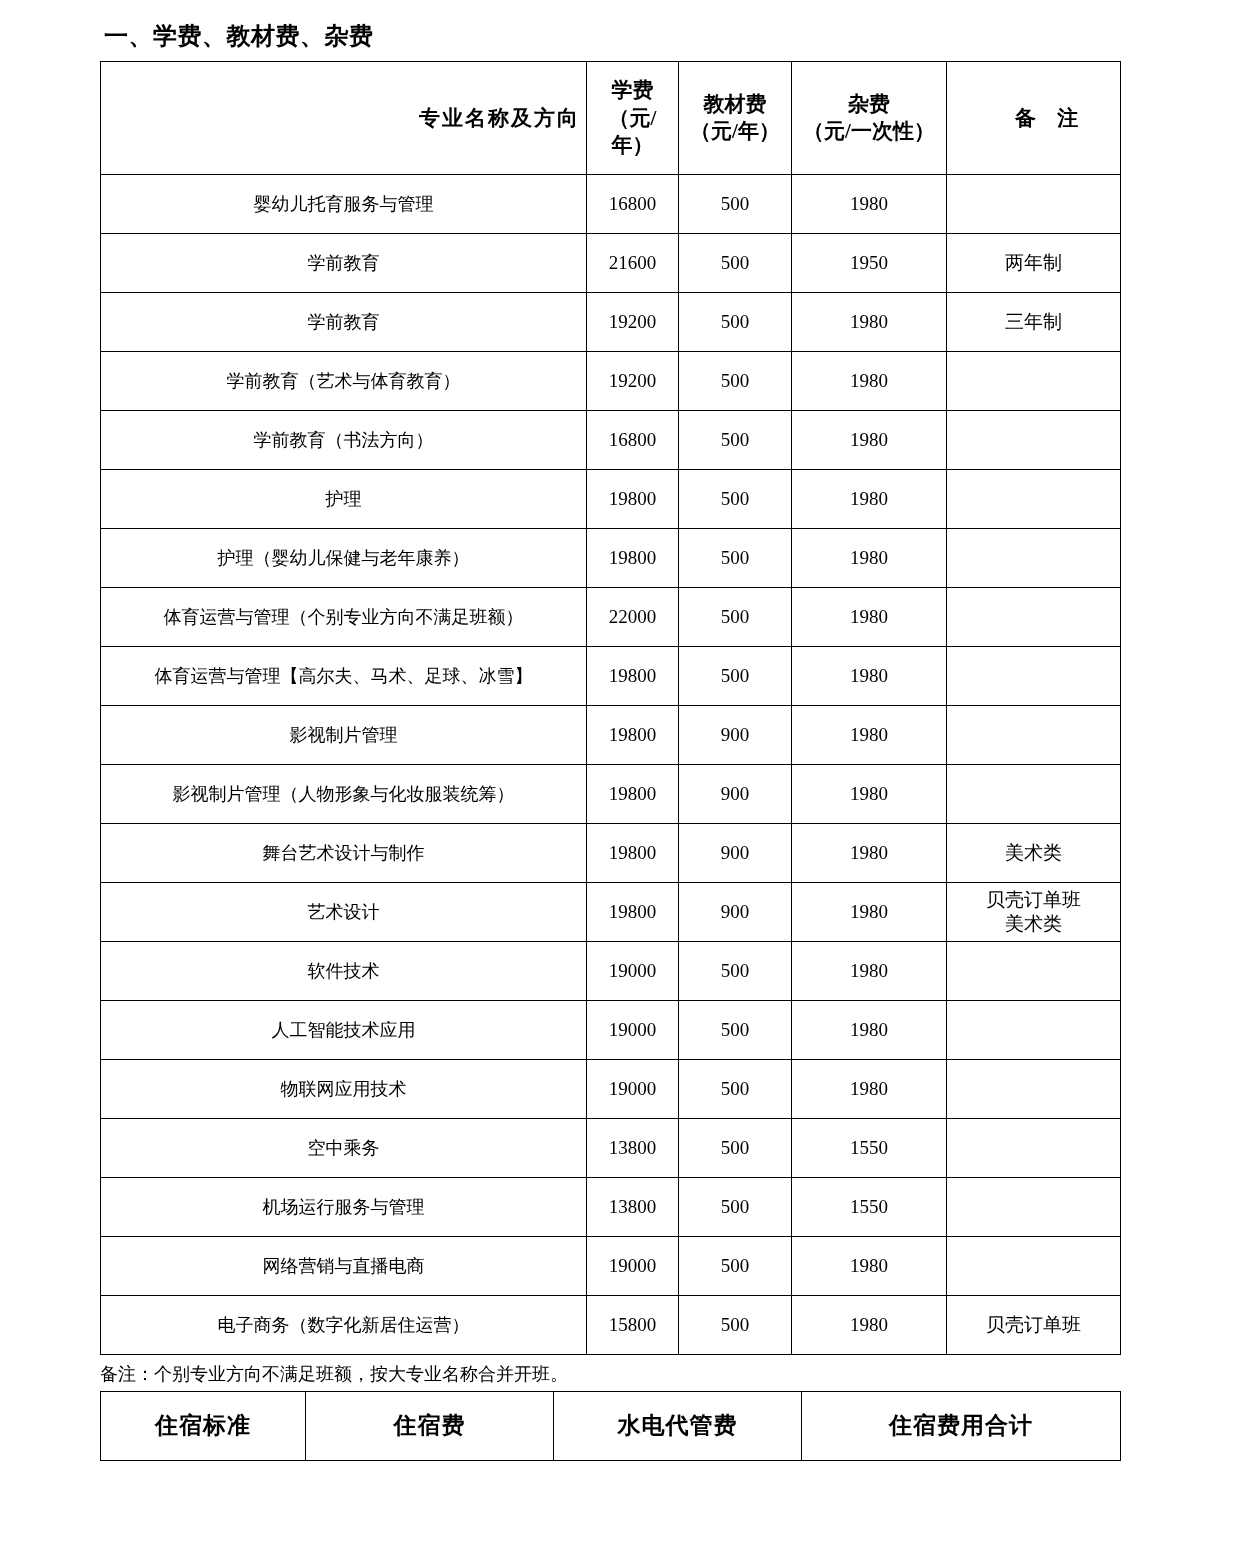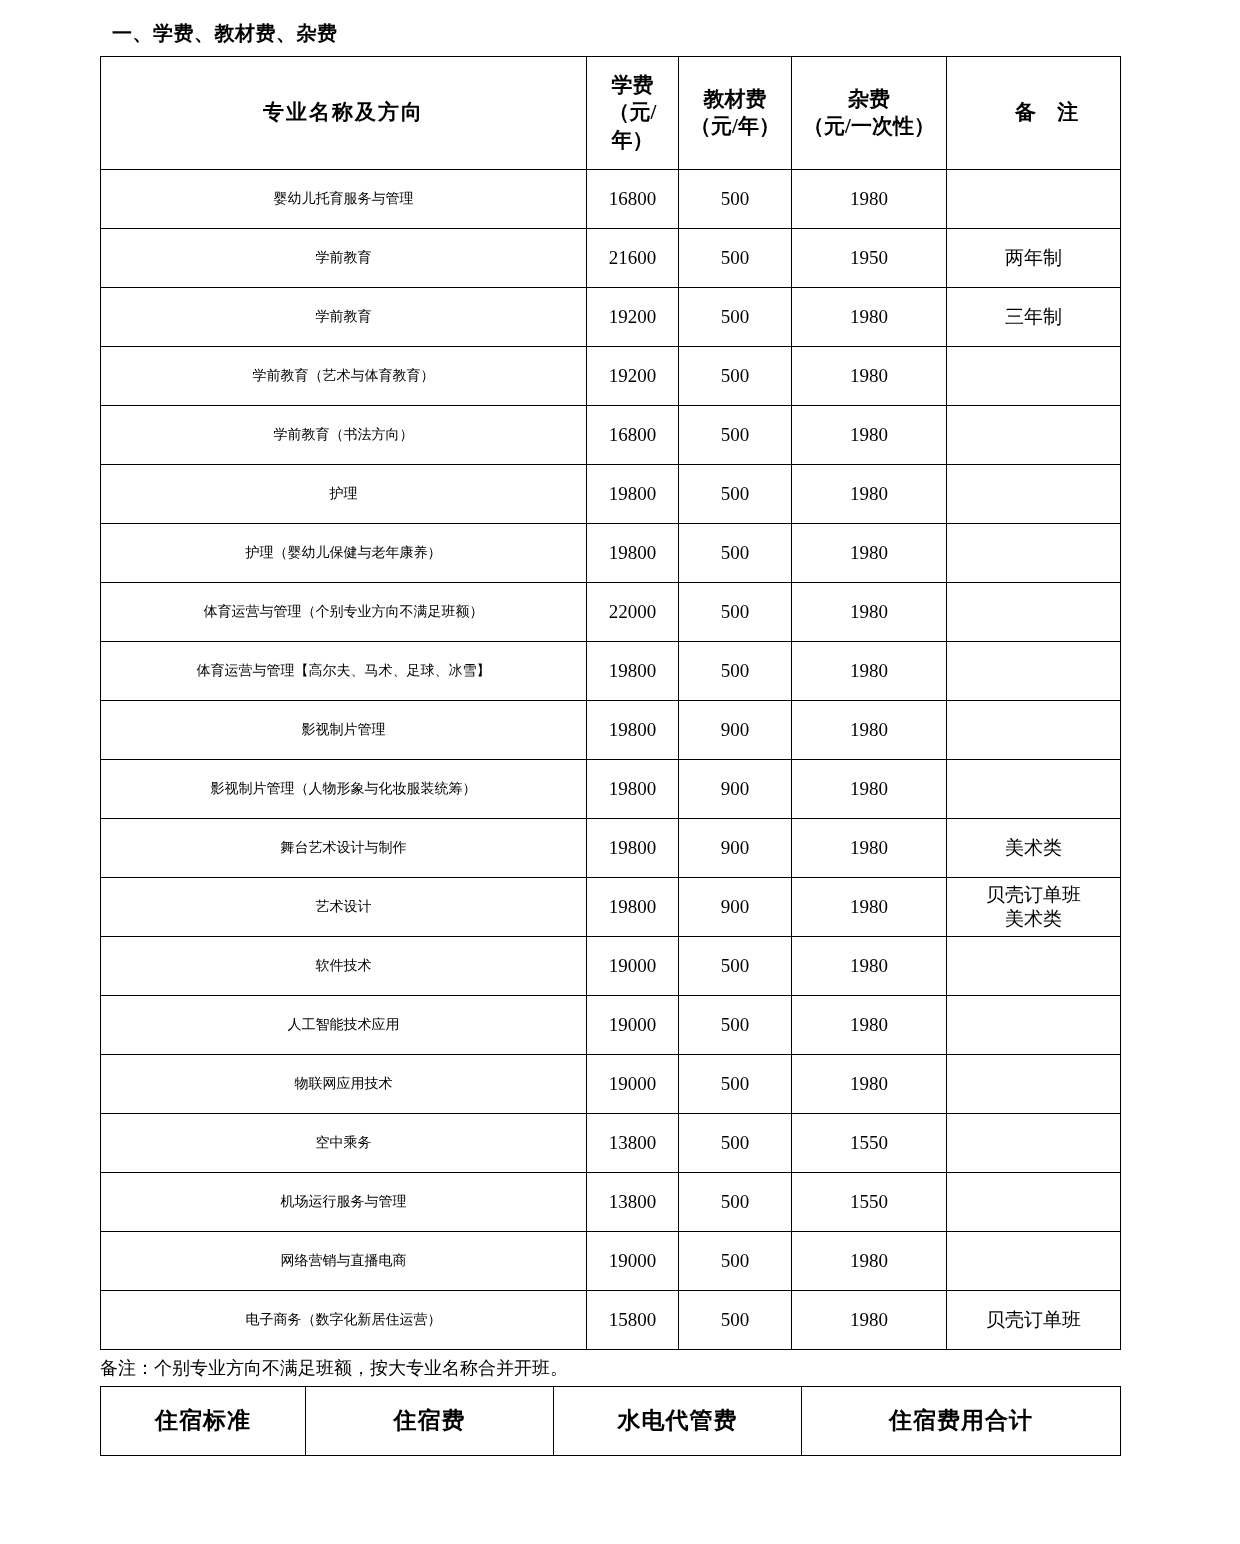--- a/index.html
+++ b/index.html
@@ -14,23 +14,23 @@
     color: #000000;
   }
   .page {
     width: 1240px;
     box-sizing: border-box;
     padding: 14px 100px 20px 100px;
   }
   .section-heading {
     font-family: "Liberation Sans", "DejaVu Sans", sans-serif;
     font-weight: bold;
-    font-size: 20px;
+    font-size: 24px;
     letter-spacing: 0.5px;
-    margin: 6px 0 10px 12px;
+    margin: 6px 0 10px 4px;
     line-height: 1.3;
   }
   table.doc-table {
     border-collapse: collapse;
     width: 1020px;
     table-layout: fixed;
   }
   table.doc-table td, table.doc-table th {
     border: 1px solid #000000;
     text-align: center;
@@ -49,38 +49,39 @@
 
   .fee-table thead td {
     font-weight: bold;
     font-size: 21px;
     padding: 10px 6px;
     height: 92px;
     line-height: 1.3;
   }
   .fee-table thead td.head-major {
     letter-spacing: 2px;
+    text-align: right;
   }
   .fee-table thead td.head-remark {
     letter-spacing: 8px;
     padding-left: 40px;
   }
   .fee-table tbody td {
     height: 46px;
   }
   .fee-table tbody td.major-cell {
-    font-size: 14px;
+    font-size: 18px;
     margin-left: 30px;
   }
   .fee-table tbody td.remark-two-line {
     line-height: 1.25;
     padding: 3px 4px;
   }
   .note {
-    font-family: Liberation Mono, monospace;
+    font-family: Liberation Sans, sans-serif;
     font-size: 18px;
     margin: 7px 0 4px 0;
     line-height: 1.4;
   }
   
   .dorm-table {
     width: 1020px;
   }
   .dorm-table col.d-std   { width: 205px; }
   .dorm-table col.d-fee   { width: 248px; }

